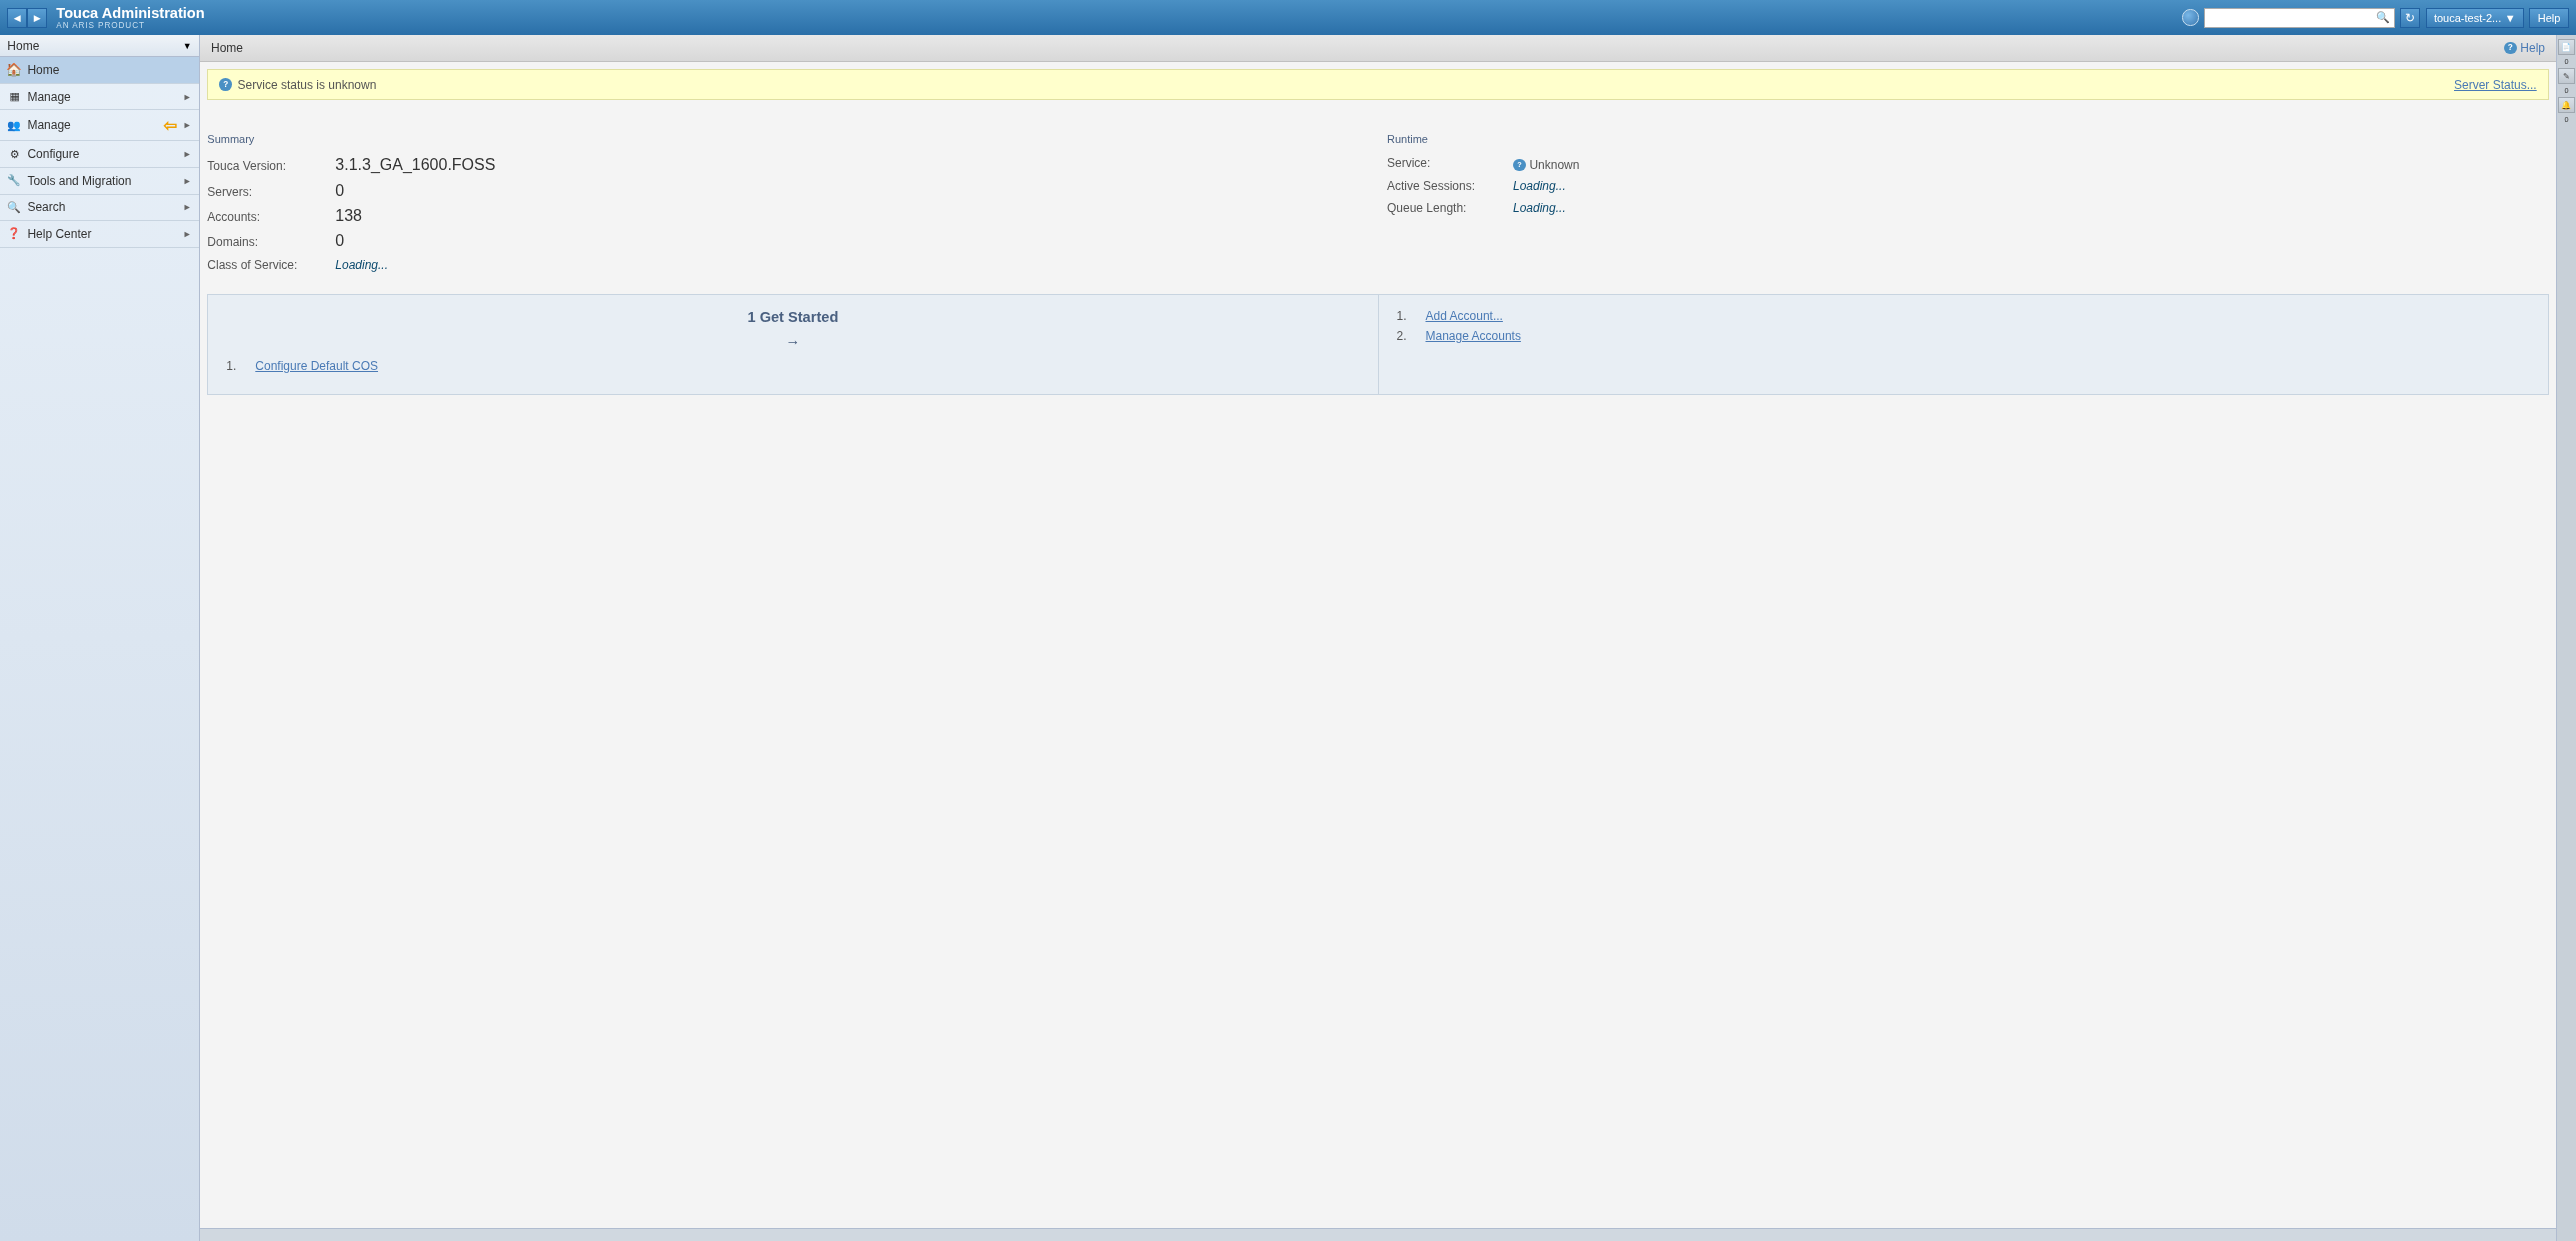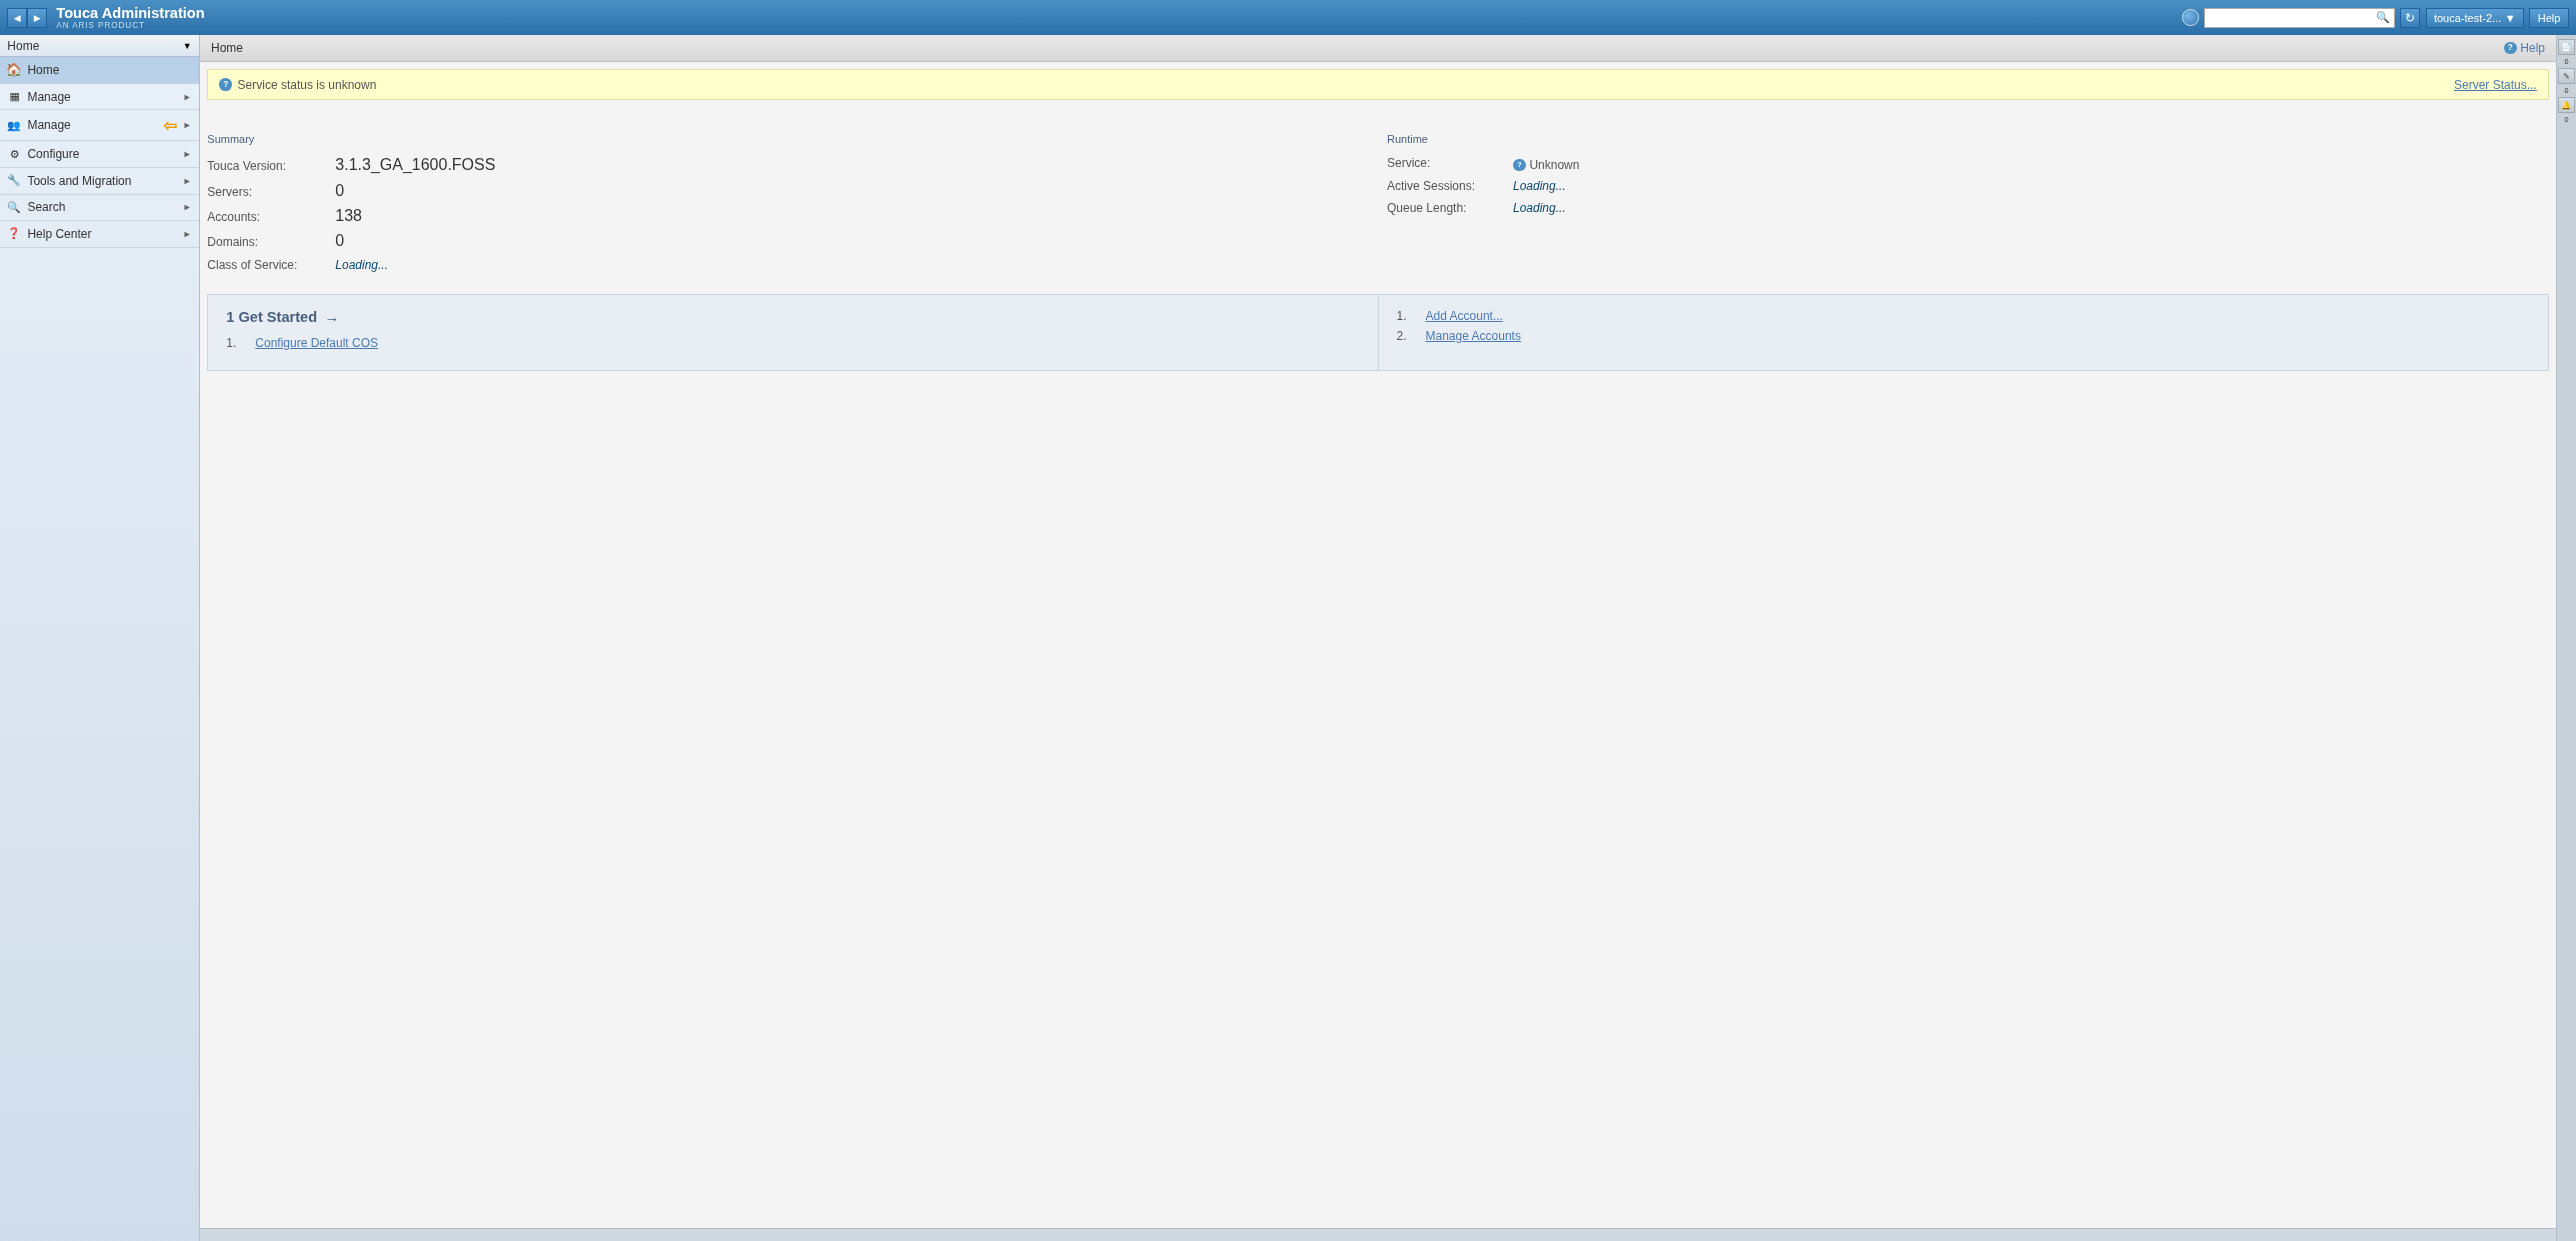--- a/index.html
+++ b/index.html
@@ -282,20 +282,21 @@
       border-left: 0.9px solid #c8d4e0;
     }
     .step-header {
       font-size: 14.6px;
       color: #4a6080;
       font-weight: bold;
       margin-bottom: 11px;
       display: flex;
       align-items: center;
       gap: 7.3px;
+      flex-direction: column;
     }
     .step-arrow {
       color: #4a6080;
     }
     .step-list {
       list-style: none;
       padding: 0;
     }
     .step-list li {
       display: flex;

